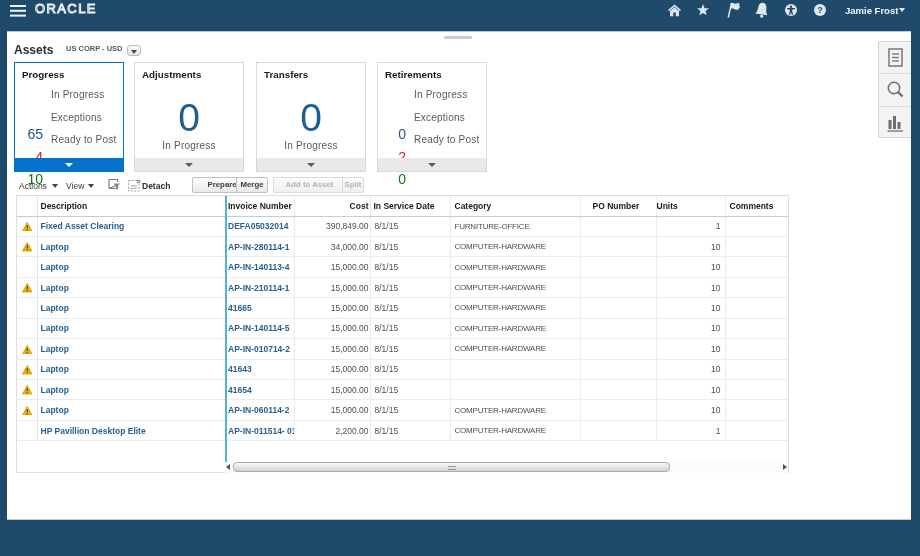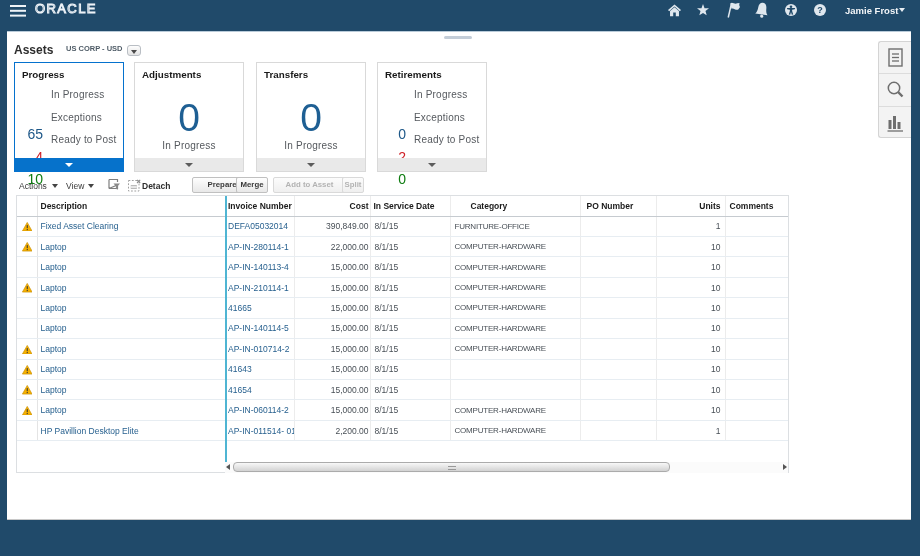--- a/index.html
+++ b/index.html
@@ -46,21 +46,21 @@
 .btn { position:absolute; top:1.5px; height:16px; background:linear-gradient(#fefefe,#e8e8e8); border:1px solid #c0c0c0; border-radius:2px; font-size:7.8px; font-weight:bold; color:#3a3a3a; text-align:center; line-height:13.5px; white-space:nowrap; }
 .btn.dis { color:#b3b3b3; border-color:#d9d9d9; background:linear-gradient(#fcfcfc,#efefef); }
 
 
 #grid { position:absolute; left:17px; top:196px; width:771px; border-collapse:collapse; table-layout:fixed; font-size:8.5px; }
 #grid th { height:20px; border-bottom:1px solid #c6cbd0; border-right:1px solid #ececec; font-size:8.5px; font-weight:bold; color:#1a1a1a; text-align:left; padding:0 0 0 3px; white-space:nowrap; overflow:hidden; }
 #grid td { height:20.45px; border-bottom:1px solid #e7edf2; border-right:1px solid #ececec; padding:0 0 0 3px; color:#484f56; white-space:nowrap; overflow:hidden; }
 #grid td.cat { font-size:8px; letter-spacing:-0.2px; padding-left:4px; }
 #grid td.u { text-align:right; padding:0 4px 0 0; }
 #grid .r { text-align:right; padding:0 0 0 0; }
-#grid td.link { color:#28618f; }
+#grid td.link { color:#28618f;font-weight:bold; }
 #grid .ic { border-right:1px solid #e4e4e4; padding:0; text-align:center; }
 #teal { position:absolute; left:225px; top:196px; width:2px; height:266px; background:#4fb5d3; }
 
 #gridframe { position:absolute; left:16px; top:195px; width:773px; height:278px; border:1px solid #dcdfe2; pointer-events:none; }
 #grid th:last-child, #grid td:last-child, #grid th:nth-child(2), #grid td:nth-child(2) { border-right:none; }
 #grid .r { padding-right:1px !important;margin-top:36px; }
 
 #sbar { position:absolute; left:225px; top:461.5px; width:563px; height:11px; background:#fbfbfb; }
 #sthumb { position:absolute; left:8px; top:0.5px; width:437px; height:10px; background:linear-gradient(#f8f8f8,#d2d2d2); border:1px solid #ababab; border-radius:4px; }
 .sarrow { position:absolute; top:2.5px; width:0; height:0; }
@@ -210,23 +210,23 @@
         <col style="width:69px">
         <col style="width:63px">
     </colgroup>
     <tbody>
         <tr>
       <th class="ic"></th>
           <th>Description</th>
           <th>Invoice Number</th>
           <th class="r">Cost</th>
       <th style="">In Service Date</th>
-          <th style="padding-left:20px">Category</th>
-          <th style="padding-left:6px">PO Number</th>
-          <th style="text-align:right;padding:0 4px 0 0">Units</th>
+          <th style="padding-left:4px">Category</th>
+          <th style="padding-left:12px">PO Number</th>
+          <th style="padding:0 4px 0 0">Units</th>
           <th style="padding-left:4px">Comments</th>
     </tr>
     <tr>
           <td class="ic"><svg class="warn" viewBox="0 0 12 11">
               <path d="M6 0.5 L11.6 10.5 L0.4 10.5 Z" fill="#f7b100" stroke="#c98f00" stroke-width="0.8"></path>
               <rect x="5.4" y="3.6" width="1.2" height="3.6" fill="#333"></rect>
               <rect x="5.4" y="8.1" width="1.2" height="1.3" fill="#333"></rect>
             </svg></td>
           <td class="link">Fixed Asset Clearing</td>
           <td class="link">DEFA05032014</td>
@@ -238,21 +238,21 @@
           <td></td>
         </tr>
     <tr>
           <td class="ic"><svg class="warn" viewBox="0 0 12 11">
               <path d="M6 0.5 L11.6 10.5 L0.4 10.5 Z" fill="#f7b100" stroke="#c98f00" stroke-width="0.8"></path>
               <rect x="5.4" y="3.6" width="1.2" height="3.6" fill="#333"></rect>
               <rect x="5.4" y="8.1" width="1.2" height="1.3" fill="#333"></rect>
             </svg></td>
           <td class="link">Laptop</td>
           <td class="link">AP-IN-280114-1</td>
-          <td class="r">22,000.00</td>
+          <td class="r">34,000.00</td>
           <td style="padding-left:4px">8/1/15</td>
           <td class="cat">COMPUTER-HARDWARE</td>
           <td></td>
           <td class="u">10</td>
           <td></td>
         </tr>
     <tr>
           <td class="ic"></td>
           <td class="link">Laptop</td>
           <td class="link">AP-IN-140113-4</td>

